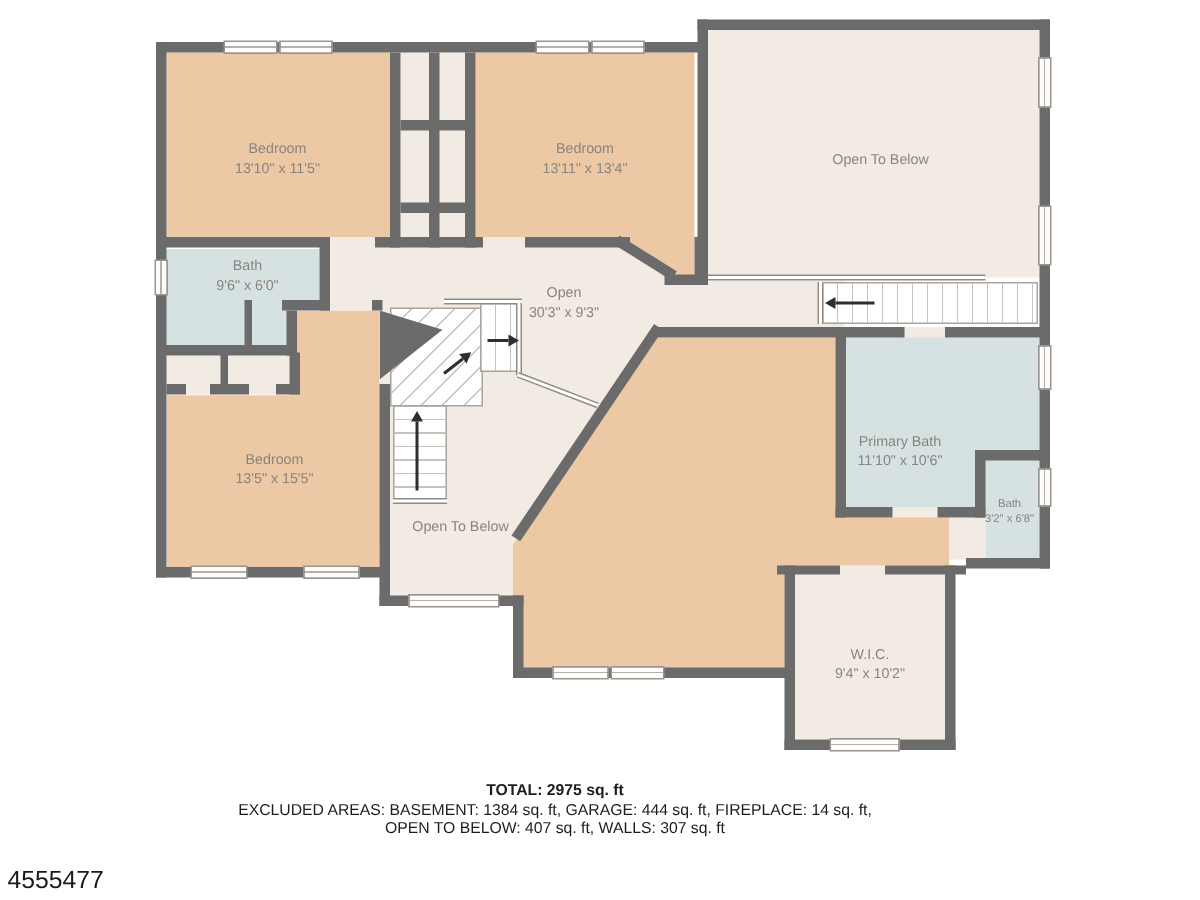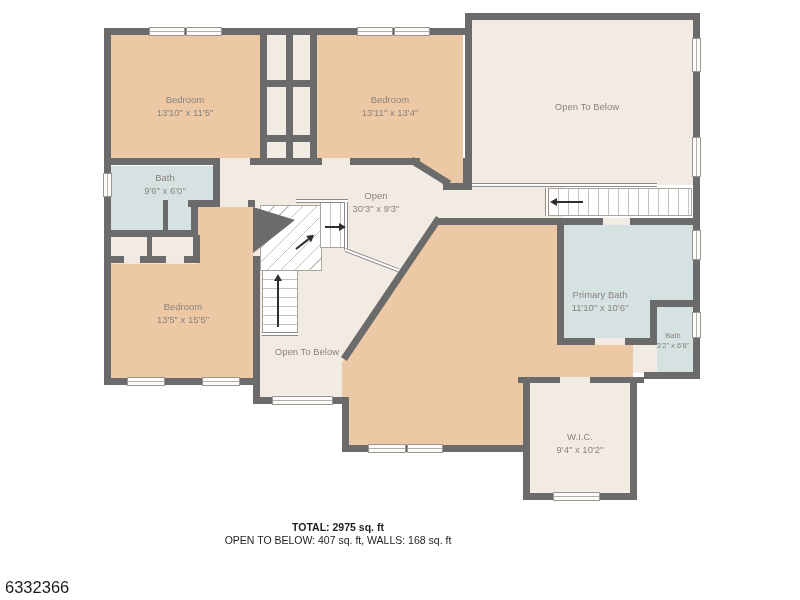--- a/index.html
+++ b/index.html
@@ -22,21 +22,21 @@
   .steps.sh{background:repeating-linear-gradient(to bottom,#ffffff 0 8px,#c6c1bb 8px 9px);}
   .steps.sd{background:repeating-linear-gradient(135deg,#ffffff 0 9px,#c6c1bb 9px 10px);}
   .rail{position:absolute;background:#ffffff;border-top:1px solid #8f8a84;border-bottom:1px solid #8f8a84;box-sizing:border-box;}
   
   .aline{position:absolute;background:#2e2e2e;}
   .ahead{position:absolute;width:0;height:0;}
   
   .lbl{position:absolute;transform:translateX(-50%);text-align:center;color:#8a847e;font-size:9.5px;line-height:13px;white-space:nowrap;}
   .lbl span{display:block;}
   .lbl.small{font-size:7.5px;line-height:10px;}
-  .footer{position:absolute;left:0;top:521px;width:676px;text-align:center;color:#1d1d1d;font-size:10.5px;line-height:12.6px;}
+  .footer{position:absolute;left:0;top:521px;width:676px;text-align:center;color:#1d1d1d;font-size:10.5px;line-height:12.6px;padding-left:32px;}
   .footer .total{font-weight:bold;}
   .photo-id{position:absolute;left:5px;top:578px;color:#1a1a1a;font-size:16.5px;}
 </style>
 </head>
 <body>
 
 <div class="stage">
 
   <div class="rg beige" style="left:213px;top:158px;width:350px;height:207px;"></div>
   <div class="rg beige" style="left:253px;top:263px;width:96px;height:141px;"></div>
@@ -187,18 +187,19 @@
     <span>Bath</span>
       <span>3'2" x 6'8"</span>
   </div>
   <div class="lbl" style="left:580px;top:430px;">
     <span>W.I.C.</span>
       <span>9'4" x 10'2"</span>
   </div>
 
   <div class="footer">
     <div class="total">TOTAL: 2975 sq. ft</div>
-    <div>OPEN TO BELOW: 407 sq. ft, WALLS: 168 sq. ft</div>
-  </div>
-
-  <div class="photo-id">6332366</div>
+    <div>EXCLUDED AREAS: BASEMENT: 1384 sq. ft, GARAGE: 444 sq. ft, FIREPLACE: 14 sq. ft,</div>
+    <div>OPEN TO BELOW: 407 sq. ft, WALLS: 307 sq. ft</div>
+  </div>
+
+  <div class="photo-id">4555477</div>
 
 </div>
 
 </body></html>

